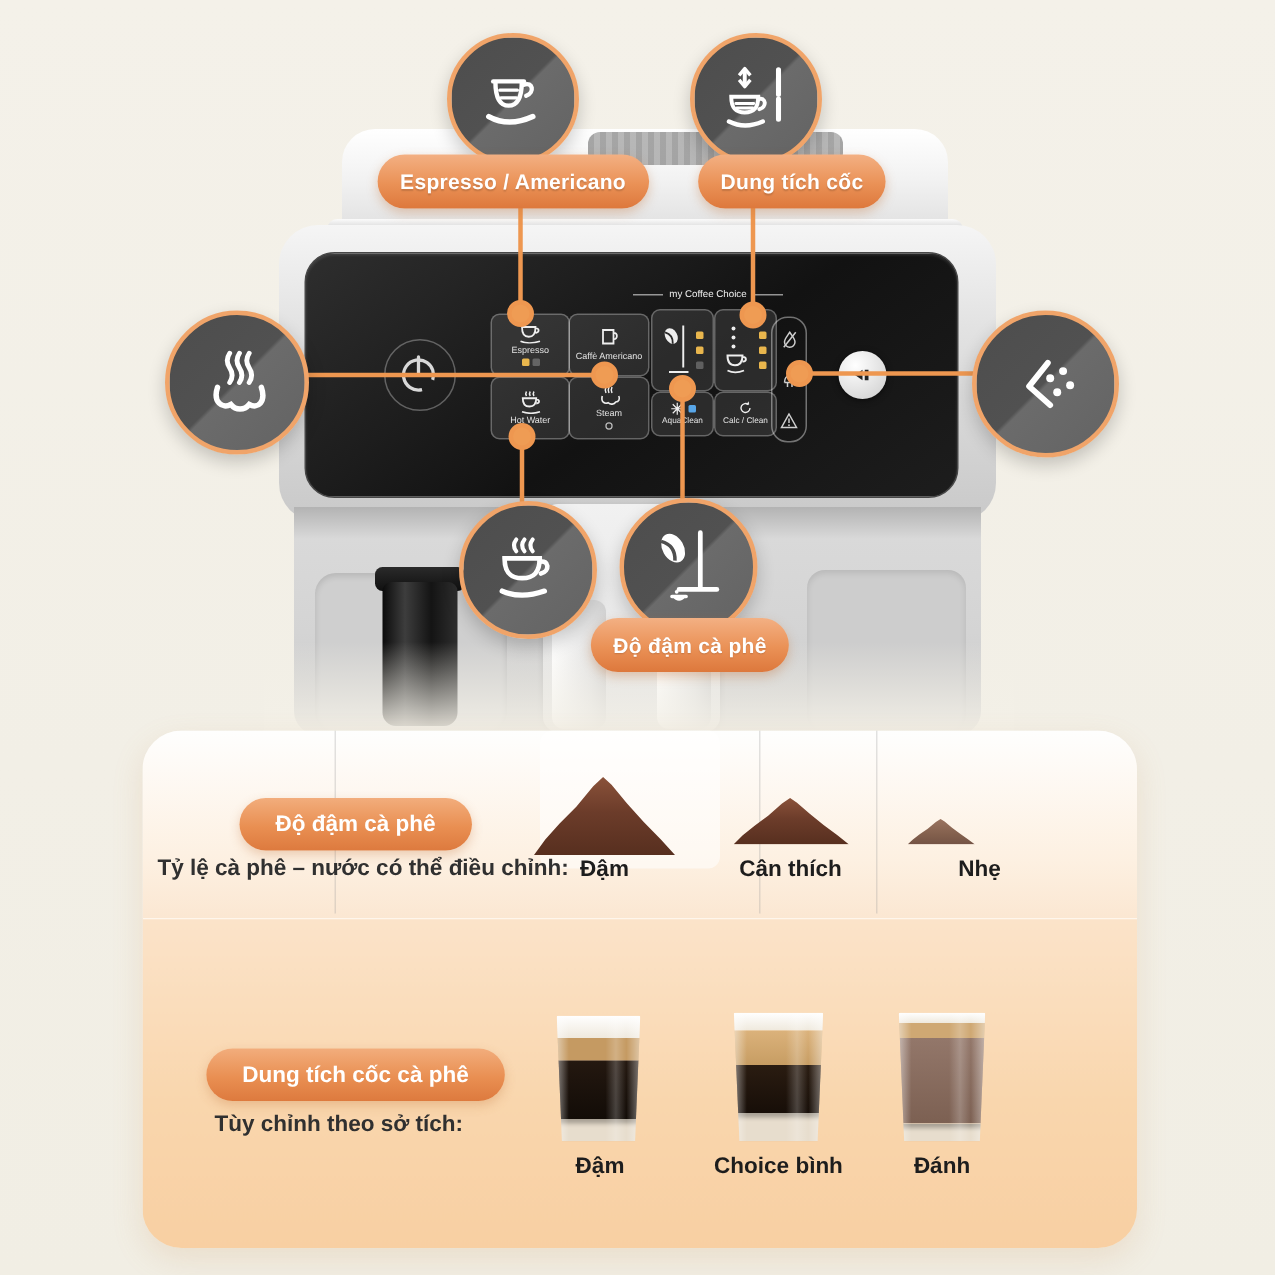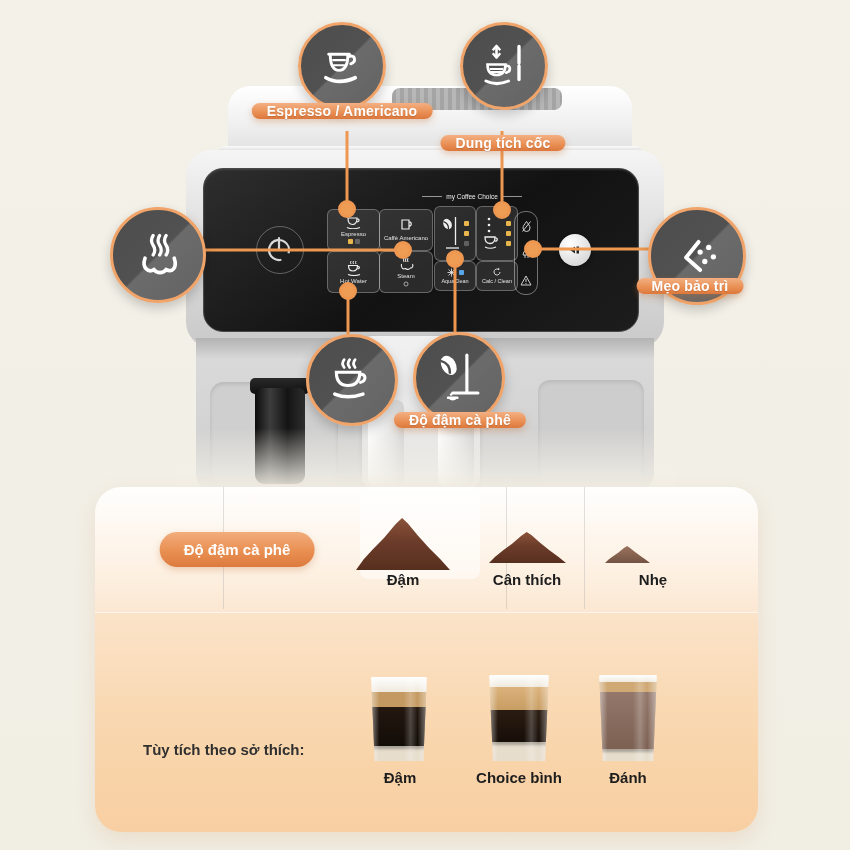--- a/index.html
+++ b/index.html
@@ -48,21 +48,21 @@
         border-radius:11px;display:flex;flex-direction:column;align-items:center;justify-content:space-around;}
   .pwr-ring{position:absolute;left:52px;top:57px;width:46px;height:46px;border-radius:50%;border:1.5px solid rgba(255,255,255,.30);}
   .knob{position:absolute;left:355px;top:65px;width:32px;height:32px;border-radius:50%;
         background:radial-gradient(circle at 35% 30%,#ffffff,#d9d9d9 75%,#b9b9b9);box-shadow:0 1px 4px rgba(0,0,0,.5);
         display:flex;align-items:center;justify-content:center;}
 
   
   .co-circle{border-radius:50%;border:3px solid #f0a469;box-shadow:0 5px 12px rgba(0,0,0,.20);
         background:linear-gradient(135deg,#4d4d4d 0%,#515151 49%,#6b6b6b 51%,#636363 100%);
         display:flex;align-items:center;justify-content:center;}
-  .pill{position:absolute;transform:translateX(-50%);white-space:nowrap;padding:0 15px;border-radius:999px;
+  .pill{position:absolute;transform:translateX(-50%);white-space:nowrap;padding:10px 15px;border-radius:999px;
         background:linear-gradient(180deg,#f3b083 0%,#ea9156 55%,#dd783c 100%);
         color:#fff;font-weight:bold;font-size:14px;letter-spacing:.2px;
         box-shadow:0 3px 7px rgba(196,115,58,.35);text-shadow:0 1px 1px rgba(0,0,0,.15);}
 
   
   .card{left:95px;top:487px;width:663px;height:345px;border-radius:26px;overflow:hidden;
         box-shadow:0 8px 20px rgba(205,150,95,.18);}
   .sec1{position:relative;width:100%;height:125px;
         background:linear-gradient(180deg,rgba(255,255,255,.95) 0%,#fdf0e1 70%,#fbe7d2 100%);}
   .sec2{position:relative;width:100%;height:220px;border-top:1px solid rgba(255,255,255,.8);
@@ -264,39 +264,38 @@
     <svg width="48" height="48" viewBox="0 0 64 64">
       <path d="M22 6 v14" stroke="#fff" stroke-width="3.5" fill="none"></path>
       <path d="M17 11 l5 -6 5 6 M17 15 l5 6 5 -6" stroke="#fff" stroke-width="3" fill="none" stroke-linejoin="round"></path>
       <path d="M10 30 h24 c0 10 -4 14 -12 14 s-12 -4 -12 -14 z" stroke="#fff" stroke-width="3.5" fill="none"></path>
       <path d="M34 32 c7 -2 8 7 1 9" stroke="#fff" stroke-width="3.5" fill="none" stroke-linecap="round"></path>
       <path d="M14 36 h16 M15 40 h14" stroke="#fff" stroke-width="2.5" stroke-linecap="round"></path>
       <path d="M8 52 q14 7 30 0" stroke="#fff" stroke-width="4" fill="none" stroke-linecap="round"></path>
       <path d="M52 6 v22 M52 32 v18" stroke="#fff" stroke-width="4.5" stroke-linecap="round"></path>
     </svg>
   </div>
-  <div class="pill" style="left:503px;top:103px;margin-top:32px;">Dung tích cốc</div>
+  <div class="pill" style="left:528px;top:103px;">Dung tích cốc</div>
 
   <div class="abs co-circle" style="left:110px;top:207px;width:90px;height:90px;">
     <svg width="52" height="52" viewBox="0 0 64 64">
       <path d="M26 8 q-4 6 0 12 q4 6 0 12 M34 8 q-4 6 0 12 q4 6 0 12 M42 8 q-4 6 0 12 q4 6 0 12" stroke="#fff" stroke-width="4" fill="none" stroke-linecap="round"></path>
       <path d="M16 36 c-4 12 4 18 11 14 c4 5 11 5 15 0 c7 4 14 -2 10 -14" stroke="#fff" stroke-width="4.5" fill="none" stroke-linecap="round"></path>
     </svg>
   </div>
 
   <div class="abs co-circle" style="left:648px;top:207px;width:92px;height:92px;">
     <svg width="50" height="50" viewBox="0 0 64 64">
       <path d="M34 14 L18 34 L36 50" stroke="#fff" stroke-width="5" fill="none" stroke-linecap="round" stroke-linejoin="round"></path>
       <circle cx="36" cy="27" r="3.4" fill="#fff"></circle>
         <circle cx="47" cy="21" r="3.4" fill="#fff"></circle>
       <circle cx="42" cy="39" r="3.4" fill="#fff"></circle>
         <circle cx="53" cy="33" r="3.4" fill="#fff"></circle>
     </svg>
   </div>
-  <div class="pill" style="left:690px;top:278px;">Mẹo bảo trì</div>
 
   <div class="abs co-circle" style="left:306px;top:334px;width:86px;height:86px;">
     <svg width="50" height="50" viewBox="0 0 64 64">
       <path d="M22 6 q-4 5 0 10 M29 6 q-4 5 0 10 M36 6 q-4 5 0 10" stroke="#fff" stroke-width="3.5" fill="none" stroke-linecap="round"></path>
       <path d="M12 22 h30 c0 12 -5 17 -15 17 s-15 -5 -15 -17 z" stroke="#fff" stroke-width="4" fill="none"></path>
       <path d="M42 25 c8 -2 9 8 1 10" stroke="#fff" stroke-width="4" fill="none" stroke-linecap="round"></path>
       <path d="M10 50 q16 7 36 0" stroke="#fff" stroke-width="4.5" fill="none" stroke-linecap="round"></path>
     </svg>
   </div>
 
@@ -314,38 +313,40 @@
 
   <div class="abs card">
 
     <div class="sec1">
       <div class="ghost-block" style="left:265px;top:0;width:120px;height:92px;"></div>
       <div class="ghost-line" style="left:128px;"></div>
       <div class="ghost-line" style="left:411px;"></div>
       <div class="ghost-line" style="left:489px;"></div>
 
       <div class="badge" style="left:142px;top:45px;">Độ đậm cà phê</div>
+      <div class="caption" style="left:10px;top:83px;">Tỷ lệ cà phê – nước có thể điều chỉnh:</div>
 
       <div class="pile" style="left:261px;top:31px;width:94px;height:52px;">
           <div class="pile-shape"></div>
         </div>
       <div class="pile" style="left:394px;top:45px;width:77px;height:31px;">
           <div class="pile-shape"></div>
         </div>
       <div class="pile pile--light" style="left:510px;top:59px;width:45px;height:17px;">
           <div class="pile-shape"></div>
         </div>
 
       <div class="item-label" style="left:308px;top:84px;">Đậm</div>
       <div class="item-label" style="left:432px;top:84px;">Cân thích</div>
       <div class="item-label" style="left:542px;top:84px;padding-left:32px;">Nhẹ</div>
     </div>
 
     <div class="sec2">
-      <div class="caption" style="left:48px;top:128px;">Tùy tích theo sở thích:</div>
+      <div class="badge" style="left:142px;top:86px;">Dung tích cốc cà phê</div>
+      <div class="caption" style="left:48px;top:128px;">Tùy chỉnh theo sở tích:</div>
 
       <div class="glass glass--dark" style="left:275px;top:64px;width:58px;height:84px;">
         <div class="g-rim"></div>
           <div class="g-crema"></div>
           <div class="g-body"></div>
           <div class="g-foot"></div>
           <div class="g-gloss"></div>
       </div>
       <div class="glass glass--medium" style="left:393px;top:62px;width:62px;height:86px;">
         <div class="g-rim"></div>

